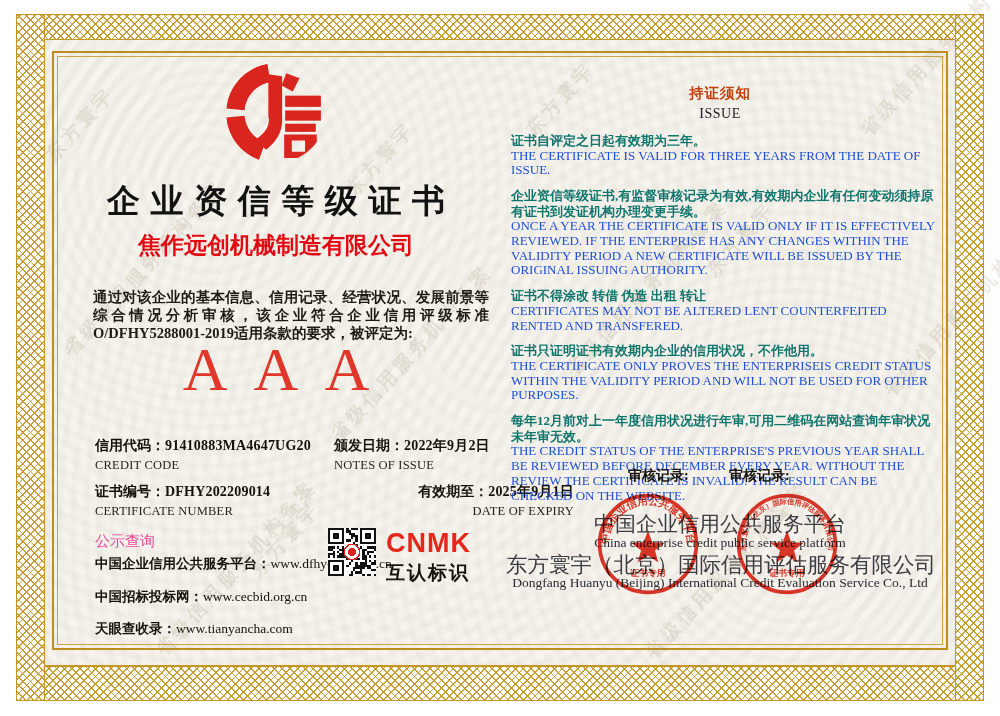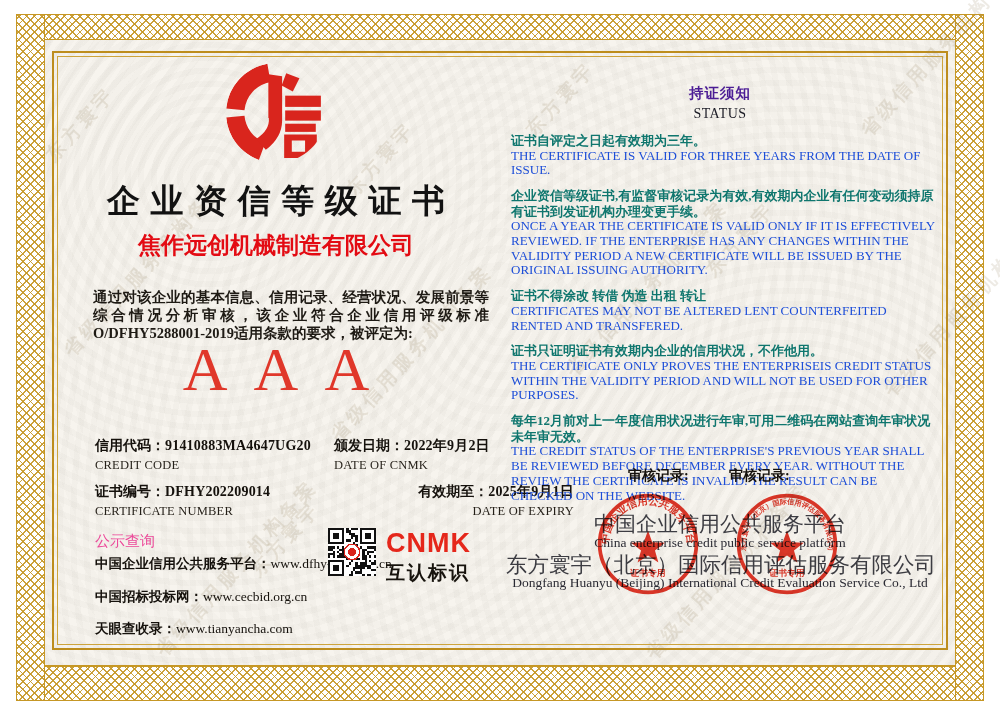--- a/index.html
+++ b/index.html
@@ -60,21 +60,21 @@
   .query-item .lab{font-weight:bold;}
 
   .qr-wrap{position:absolute;left:328px;top:528px;width:48px;height:48px;}
   .cnmk{position:absolute;left:386px;top:528px;
     font-family:"Liberation Sans","DejaVu Sans",sans-serif;font-weight:bold;
     font-size:27px;color:#e5271b;letter-spacing:1px;}
   .cnmk-cap{position:absolute;left:386px;top:560px;font-size:19px;font-weight:bold;color:#17130d;letter-spacing:2px;}
 
   
   .notes-title{position:absolute;left:508px;top:84px;width:424px;text-align:center;
-    font-size:14.5px;font-weight:bold;color:#4c1d95;letter-spacing:1px;}
+    font-size:14.5px;font-weight:bold;color:#c2410c;letter-spacing:1px;}
   .notes-sub{position:absolute;left:508px;top:106px;width:424px;text-align:center;
     font-size:14px;color:#1c1c26;letter-spacing:.5px;}
   .notes-body{position:absolute;left:511px;top:133px;width:426px;}
   .np{margin-bottom:10px;}
   .np .zh{font-size:13px;font-weight:bold;color:#0f766e;line-height:15.5px;}
   .np .en{font-size:13px;color:#1d4ed8;line-height:14.8px;}
 
   .review1{position:absolute;left:628px;top:467px;font-size:14px;font-weight:bold;color:#15110c;}
   .review2{position:absolute;left:729px;top:467px;font-size:14px;font-weight:bold;color:#15110c;}
   .iss-zh1{position:absolute;left:505px;top:510px;width:430px;text-align:center;
@@ -140,21 +140,21 @@
 
   <div class="statement">通过对该企业的基本信息、信用记录、经营状况、发展前景等综合情况分析审核，该企业符合企业信用评级标准O/DFHY5288001-2019适用条款的要求，被评定为:</div>
   <div class="rating">AAA</div>
 
   <div class="field f-credit">
     <div class="ln1"><span class="lab">信用代码：</span><span class="val">91410883MA4647UG20</span></div>
     <div class="ln2">CREDIT CODE</div>
   </div>
   <div class="field f-issue">
     <div class="ln1"><span class="lab">颁发日期：</span><span class="val">2022年9月2日</span></div>
-    <div class="ln2">DATE OF CNMK</div>
+    <div class="ln2">NOTES OF ISSUE</div>
   </div>
   <div class="field f-cert">
     <div class="ln1"><span class="lab">证书编号：</span><span class="val">DFHY202209014</span></div>
     <div class="ln2">CERTIFICATE NUMBER</div>
   </div>
   <div class="field f-expiry">
     <div class="ln1"><span class="lab">有效期至：</span><span class="val">2025年9月1日</span></div>
     <div class="ln2">DATE OF EXPIRY</div>
   </div>
 
@@ -385,21 +385,21 @@
         <rect x="5" y="20" width="1" height="1" fill="#111"></rect>
         <rect x="6" y="20" width="1" height="1" fill="#111"></rect>
         <circle cx="10.5" cy="10.5" r="3.4" fill="#fff" stroke="#d9251d" stroke-width="0.7"></circle>
         <circle cx="10.5" cy="10.5" r="1.9" fill="#d9251d"></circle>
       </svg>
   </div>
   <div class="cnmk">CNMK</div>
   <div class="cnmk-cap">互认标识</div>
 
   <div class="notes-title">持证须知</div>
-  <div class="notes-sub">STATUS</div>
+  <div class="notes-sub">ISSUE</div>
   <div class="notes-body" id="notes-body">
       <div class="np">
         <div class="zh">证书自评定之日起有效期为三年。</div>
         <div class="en">THE CERTIFICATE IS VALID FOR THREE YEARS FROM THE DATE OF ISSUE.</div>
       </div>
       <div class="np">
         <div class="zh">企业资信等级证书,有监督审核记录为有效,有效期内企业有任何变动须持原有证书到发证机构办理变更手续。</div>
         <div class="en">ONCE A YEAR THE CERTIFICATE IS VALID ONLY IF IT IS EFFECTIVELY REVIEWED. IF THE ENTERPRISE HAS ANY CHANGES WITHIN THE VALIDITY PERIOD A NEW CERTIFICATE WILL BE ISSUED BY THE ORIGINAL ISSUING AUTHORITY.</div>
       </div>
       <div class="np">

